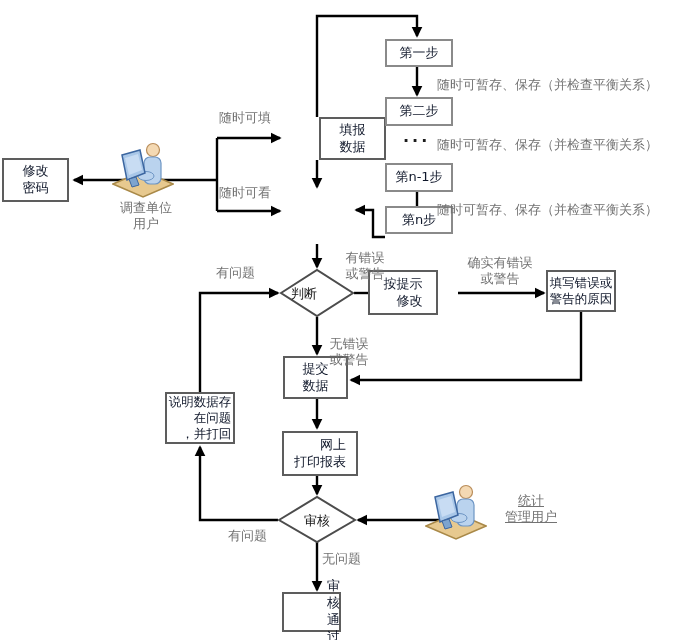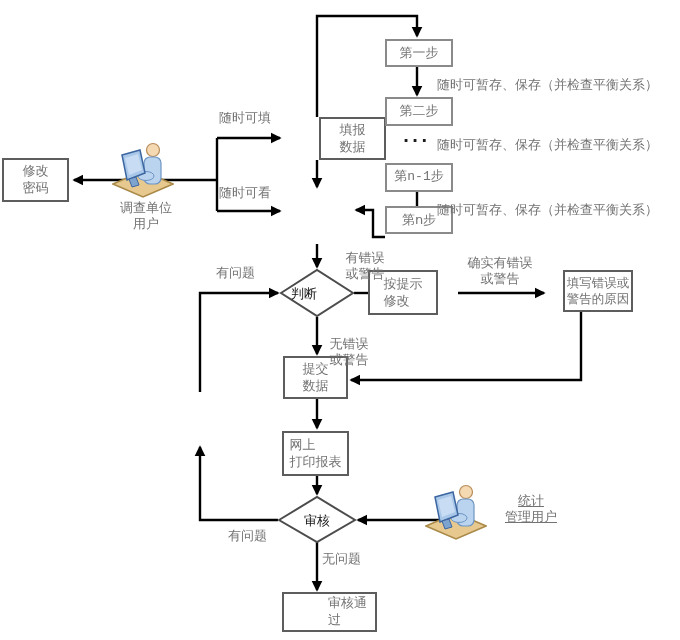--- a/index.html
+++ b/index.html
@@ -4,21 +4,21 @@
 <style>
   html,body{margin:0;padding:0;background:#ffffff;}
   #stage{
     position:relative;width:680px;height:640px;background:#ffffff;overflow:hidden;
     font-family:"DejaVu Sans",sans-serif;color:#151515;
   }
   #wires{position:absolute;left:0;top:0;width:680px;height:640px;}
   .node{
     position:absolute;background:#ffffff;border:2px solid #5d5d5d;
     display:flex;align-items:center;justify-content:center;
-    text-align:left;font-size:13px;line-height:1.3;color:#737373;
+    text-align:right;font-size:13px;line-height:1.3;color:#0f172a;
     white-space:pre-line;box-sizing:border-box;
   }
   .node.step{border-color:#8a8a8a;}
   .lbl{
     position:absolute;font-size:13px;line-height:1.25;color:#737373;
     white-space:pre-line;
   }
   .lbl.c{text-align:center;}
   .dtext{
     position:absolute;font-size:13px;color:#151515;
@@ -70,38 +70,41 @@
 密码</div>
 
   <div class="node" style="left:283px;top:117px;width:67px;height:43px;margin-left:36px;">填报
 数据</div>
 
 
   <div class="node step" style="left:385px;top:39px;width:68px;height:28px;">第一步</div>
 
   <div class="node step" style="left:385px;top:97px;width:68px;height:29px;">第二步</div>
 
-  <div class="node step" style="left:385px;top:163px;width:68px;height:29px;font-family:Liberation Mono, monospace;">第n-1步</div>
+  <div class="node step" style="left:385px;top:163px;width:68px;height:29px;">第n-1步</div>
 
   <div class="node step" style="left:385px;top:206px;width:68px;height:28px;">第n步</div>
 
   <div class="node" style="left:368px;top:270px;width:70px;height:45px;">按提示
 修改</div>
 
-  <div class="node" style="left:546px;top:270px;width:70px;height:42px;font-size:12.5px;margin-left:17px;">填写错误或
+  <div class="node" style="left:546px;top:270px;width:70px;height:42px;font-size:12.5px;">填写错误或
 警告的原因</div>
 
   <div class="node" style="left:283px;top:356px;width:65px;height:43px;">提交
 数据</div>
 
-  <div class="node" style="left:282px;top:431px;width:67px;height:45px;">网上
+  <div class="node" style="left:282px;top:431px;width:76px;height:45px;">网上
 打印报表</div>
 
+  <div class="node" style="left:165px;top:392px;width:70px;height:52px;font-size:12.5px;">说明数据存
+在问题
+，并打回</div>
 
-  <div class="node" style="left:282px;top:592px;width:95px;height:40px;padding-left:44px;">审核通过</div>
+  <div class="node" style="left:282px;top:592px;width:59px;height:40px;padding-left:44px;">审核通过</div>
 
   <div class="dtext" style="left:304px;top:294px;">判断</div>
   <div class="dtext" style="left:317px;top:521px;">审核</div>
 
   <div class="lbl" style="left:219px;top:110px;">随时可填</div>
   <div class="lbl" style="left:219px;top:185px;">随时可看</div>
   <div class="lbl" style="left:437px;top:77px;">随时可暂存、保存（并检查平衡关系）</div>
   <div class="dots" style="left:403px;top:131px;">···</div>
   <div class="lbl" style="left:437px;top:137px;">随时可暂存、保存（并检查平衡关系）</div>
   <div class="lbl" style="left:437px;top:202px;">随时可暂存、保存（并检查平衡关系）</div>

